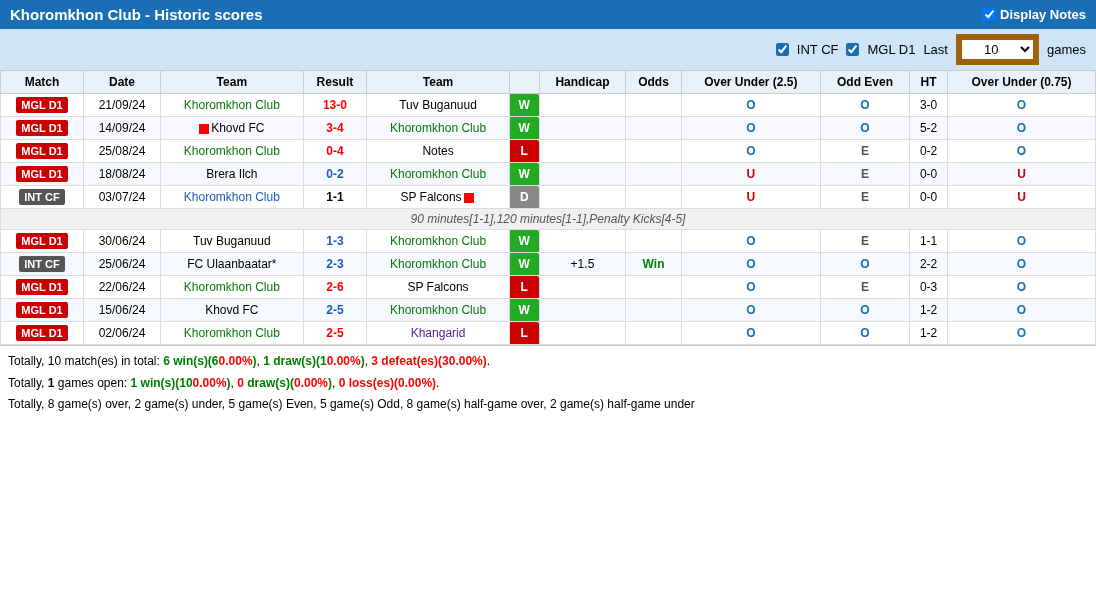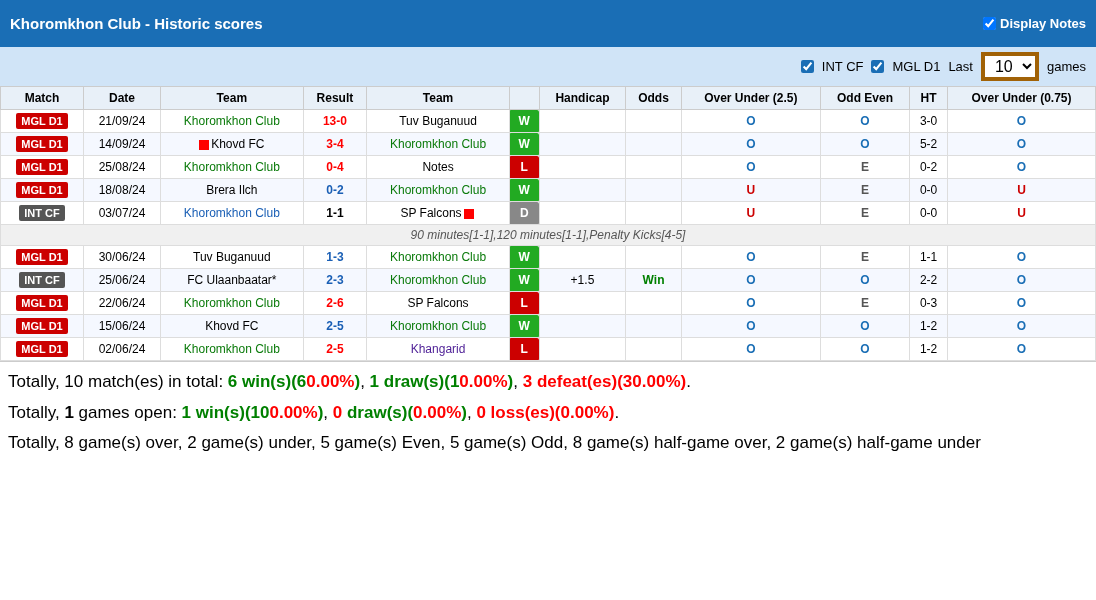--- a/index.html
+++ b/index.html
@@ -1,21 +1,21 @@
 <!DOCTYPE html>
 <html><head>
   <meta charset="utf-8">
   <style>
     * { box-sizing: border-box; margin: 0; padding: 0; }
     body { font-family: Arial, sans-serif; font-size: 12px; background: #fff; width: 1096px; }
     
     .header {
       background: #1a6eb5;
       color: #fff;
-      padding: 15px 10px;
+      padding: 6px 10px;
       display: flex;
       justify-content: space-between;
       align-items: center;
       font-size: 15px;
       font-weight: bold;
     }
     .header-right {
       display: flex;
       align-items: center;
       gap: 6px;
@@ -31,23 +31,23 @@
       gap: 8px;
       font-size: 13px;
     }
     .filter-bar label {
       display: flex;
       align-items: center;
       gap: 4px;
     }
     .filter-bar input[type="checkbox"] { accent-color: #1a6eb5; }
     .filter-bar select {
-      border: 4px solid #a16207;
-      padding: 1px 6px;
-      font-size: 16px;
+      border: 6px solid #a16207;
+      padding: 1px 18px;
+      font-size: 13px;
       background: #fff;
     }
 
     table {
       width: 100%;
       border-collapse: collapse;
     }
 
     thead tr th {
       background: #e8f0f8;
@@ -91,21 +91,21 @@
     .note-row td {
       background: #f0f0f0;
       color: #555;
       font-style: italic;
       text-align: center;
       border: 1px solid #ddd;
     }
 
     .footer-stats {
       padding: 5px 8px;
-      font-size: 17px;
+      font-size: 12px;
       background: #fff;
       border-top: 1px solid #ccc;
       line-height: 1.8;
     }
 
     .red-square {
       display: inline-block;
       background: red;
       width: 10px;
       height: 10px;

